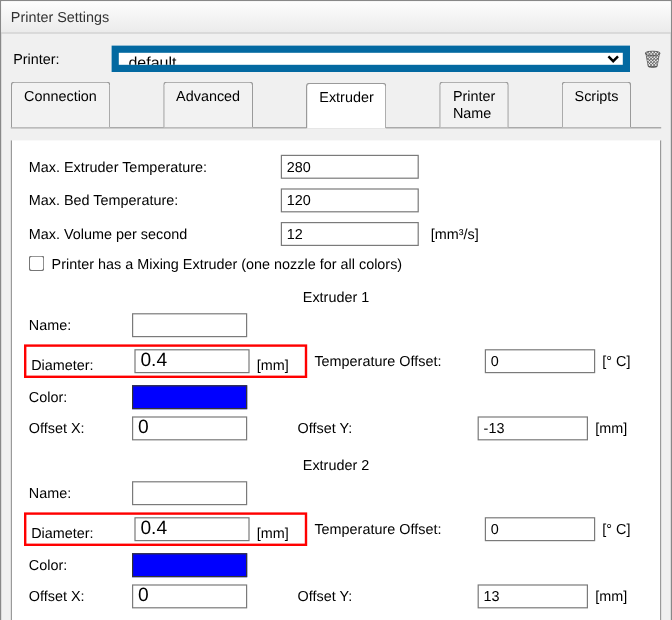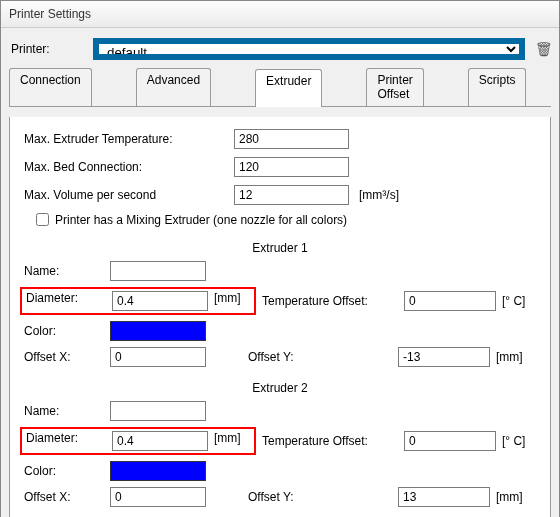--- a/index.html
+++ b/index.html
@@ -16,31 +16,31 @@
 .tab.active { background: #fff; top: 1px; text-align: center; }
 .panel { background: #fff; border: 1px solid #9a9a9a; border-top: none; padding: 12px 14px 16px 14px; }
 .row { display: flex; align-items: center; margin-bottom: 8px; }
 .row .cap { width: 210px; }
 .row input[type=text], .spin-wrap { width: 115px; height: 20px; border: 1px solid #7a7a7a; background: #fff; padding: 0 4px; font-family: inherit; font-size: 12px; }
 .spin-wrap { display: flex; align-items: center; padding: 0 0 0 4px; }
 .spin-wrap .spin-val { flex: 1; }
 .spin-btns { display: flex; flex-direction: column; }
 .spin-btns span { font-size: 7px; line-height: 8px; width: 14px; text-align: center; border-left: 1px solid #888; background: #eee; }
 .unit { margin-left: 10px; }
-.chk-row { display: flex; align-items: flex-start; margin: 4px 0 14px 12px; }
+.chk-row { display: flex; align-items: flex-start; margin: 4px 0 14px 0; }
 .chk-row input { margin-right: 6px; }
 .ext-title { margin: 8px 0 6px 0; text-align: center; }
 .erow { display: flex; align-items: center; margin-bottom: 6px; }
 .erow .elbl { width: 86px; }
 .erow .elbl2 { width: 150px; }
-.sinput { width: 96px; height: 20px; border: 1px solid #7a7a7a; background: #fff; padding: 0 4px; font-family: inherit; font-size: 12px; }
+.sinput { width: 96px; height: 20px; border: 1px solid #7a7a7a; background: #fff; padding: 0 4px; font-family: inherit; font-size: 16px; }
 .eunit { width: 36px; text-align: left; margin-left: 6px; }
 .right-inp { width: 92px; height: 20px; border: 1px solid #7a7a7a; background: #fff; padding: 0 4px; font-family: inherit; font-size: 12px; }
 .color-sw { width: 96px; height: 20px; background: #0000ff; border: 1px solid #333; }
-.redbox { border: 2px solid #ff0000; padding: 2px 4px; display: flex; align-items: flex-start; margin-left: -4px; margin-right: 6px; }
+.redbox { border: 2px solid #ff0000; padding: 2px 4px; display: flex; align-items: flex-end; margin-left: -4px; margin-right: 6px; }
 </style>
 </head>
 <body>
 
 <div class="window">
   <div class="titlebar">
     <span>Printer Settings</span>
   </div>
   <div class="content">
 
@@ -49,35 +49,35 @@
       <select>
         <option>default</option>
       </select>
       <span class="del-icon">🗑</span>
     </div>
 
     <div class="tabs">
       <div class="tab">Connection</div>
       <div class="tab">Advanced</div>
       <div class="tab active">Extruder</div>
-      <div class="tab">Printer Offset</div>
+      <div class="tab">Printer Name</div>
       <div class="tab">Scripts</div>
       <div class="tab">Advanced</div>
     </div>
 
     <div class="panel">
 
 
       <div class="row">
         <span class="cap">Max. Extruder Temperature:</span>
         <input type="text" value="280" style="">
       </div>
 
       <div class="row">
-        <span class="cap">Max. Bed Connection:</span>
+        <span class="cap">Max. Bed Temperature:</span>
         <input type="text" value="120" style="">
       </div>
 
       <div class="row">
         <span class="cap">Max. Volume per second</span>
         <input type="text" value="12" style="">
         <span class="unit">[mm³/s]</span>
       </div>
 
       <div class="chk-row">

